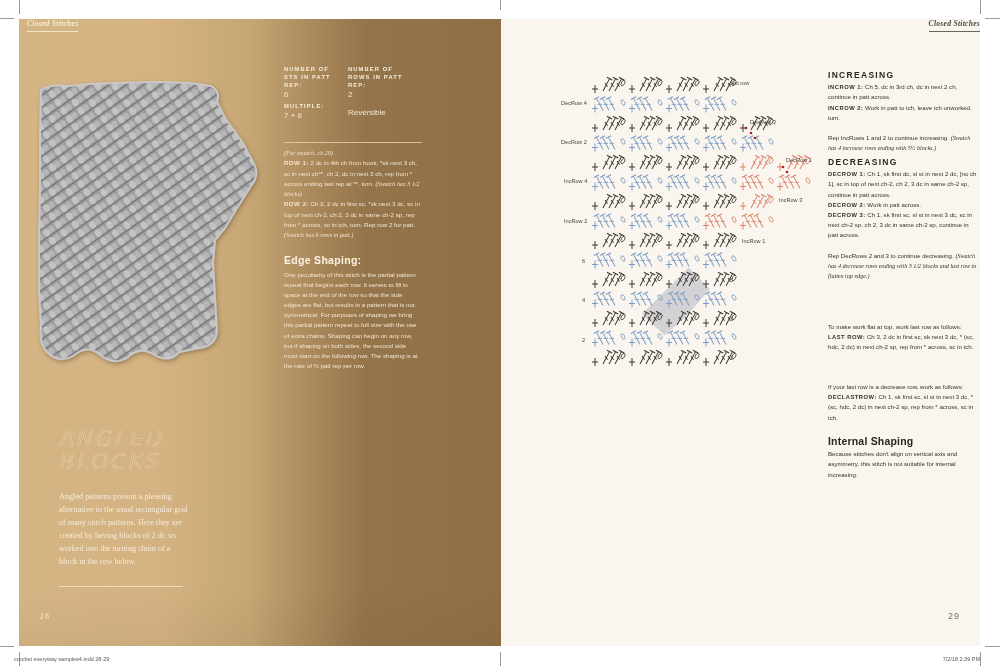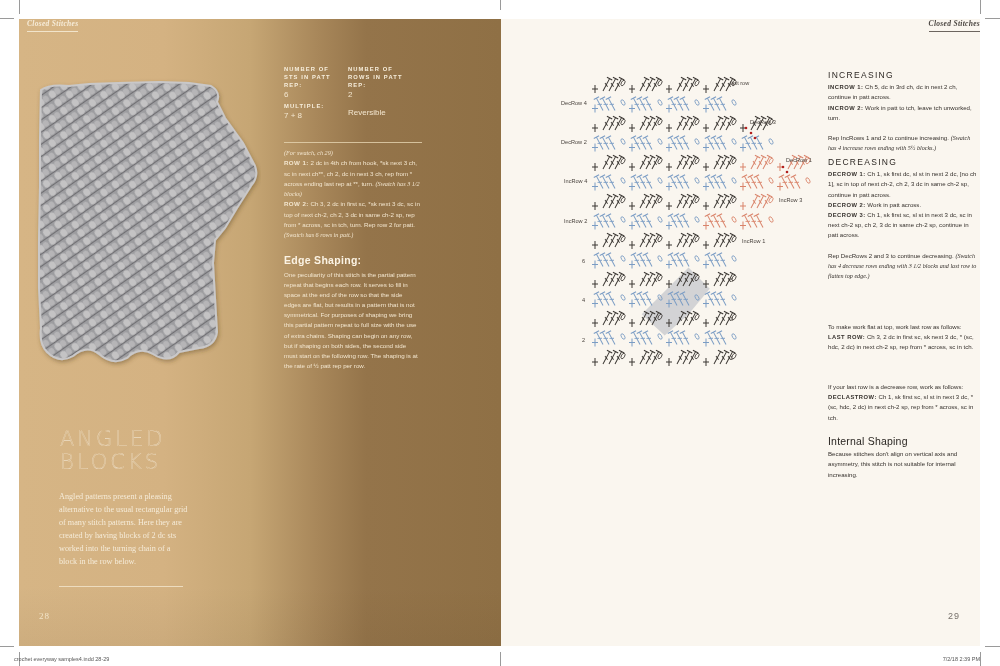--- a/index.html
+++ b/index.html
@@ -52,34 +52,34 @@
   .instr .it { font-family: "Liberation Serif", serif; font-style: italic; }
   .instr b { letter-spacing: 0.4px; }
 
   .edge-title { position: absolute; left: 284px; top: 254px; font-size: 10.5px; font-weight: bold; color: #fbf3e4; letter-spacing: 0.3px; }
   .edge-body { position: absolute; left: 284px; top: 270px; width: 136px; color: #f3e6cf; font-size: 6.2px; line-height: 10.1px; }
 
   .main-title {
     position: absolute; left: 60px; top: 428px; color: #f7efe0;
     font-family: "DejaVu Sans", sans-serif; font-weight: 200; font-size: 21px; line-height: 23px; letter-spacing: 3px;
   }
-  .main-title span { display: block; -webkit-text-stroke: 0.2px #f7efe0; color: transparent; }
+  .main-title span { display: block; -webkit-text-stroke: 0.2px #f7efe0; color: transparent; font-style: italic; }
   .intro {
     position: absolute; left: 59px; top: 491px; width: 130px;
     font-family: "Liberation Serif", serif; font-size: 8.2px; line-height: 12.9px; color: #f5ebd8;
   }
   .intro-rule { position: absolute; left: 59px; top: 586px; width: 124px; height: 0.8px; background: #eddcbf; }
   .folio-l { position: absolute; left: 39px; top: 611px; font-family: "Liberation Serif", serif; font-size: 9px; color: #f2e4c8; letter-spacing: 1px; }
 
   
   .r-col { position: absolute; left: 828px; width: 150px; color: #35302c; font-size: 6.1px; line-height: 10.2px; }
-  .r-col .head { font-weight: normal; font-size: 8.5px; letter-spacing: 1.3px; color: #2c2723; }
+  .r-col .head { font-weight: bold; font-size: 8.5px; letter-spacing: 1.3px; color: #2c2723; }
   .r-col b { letter-spacing: 0.5px; font-size: 5.8px; }
   .r-col .it { font-family: "Liberation Serif", serif; font-style: italic; }
-  .r-col .internal { font-weight: normal; font-size: 10.5px; color: #2a2622; letter-spacing: 0.2px; }
+  .r-col .internal { font-weight: bold; font-size: 10.5px; color: #2a2622; letter-spacing: 0.2px; }
   .folio-r { position: absolute; left: 928px; top: 611px; font-size: 9px; color: #75706a; letter-spacing: 1px; margin-left: 20px; }
 
   
   .chart { position: absolute; left: 555px; top: 70px; width: 270px; height: 310px; }
   .chart .lbl { font-family: "Liberation Sans", sans-serif; font-size: 5.6px; fill: #4a443f; }
 
   
   .slug-l { position: absolute; left: 14px; top: 656px; font-size: 5.5px; color: #555; }
   .slug-r { position: absolute; right: 20px; top: 656px; font-size: 5.5px; color: #555; }
 </style>

